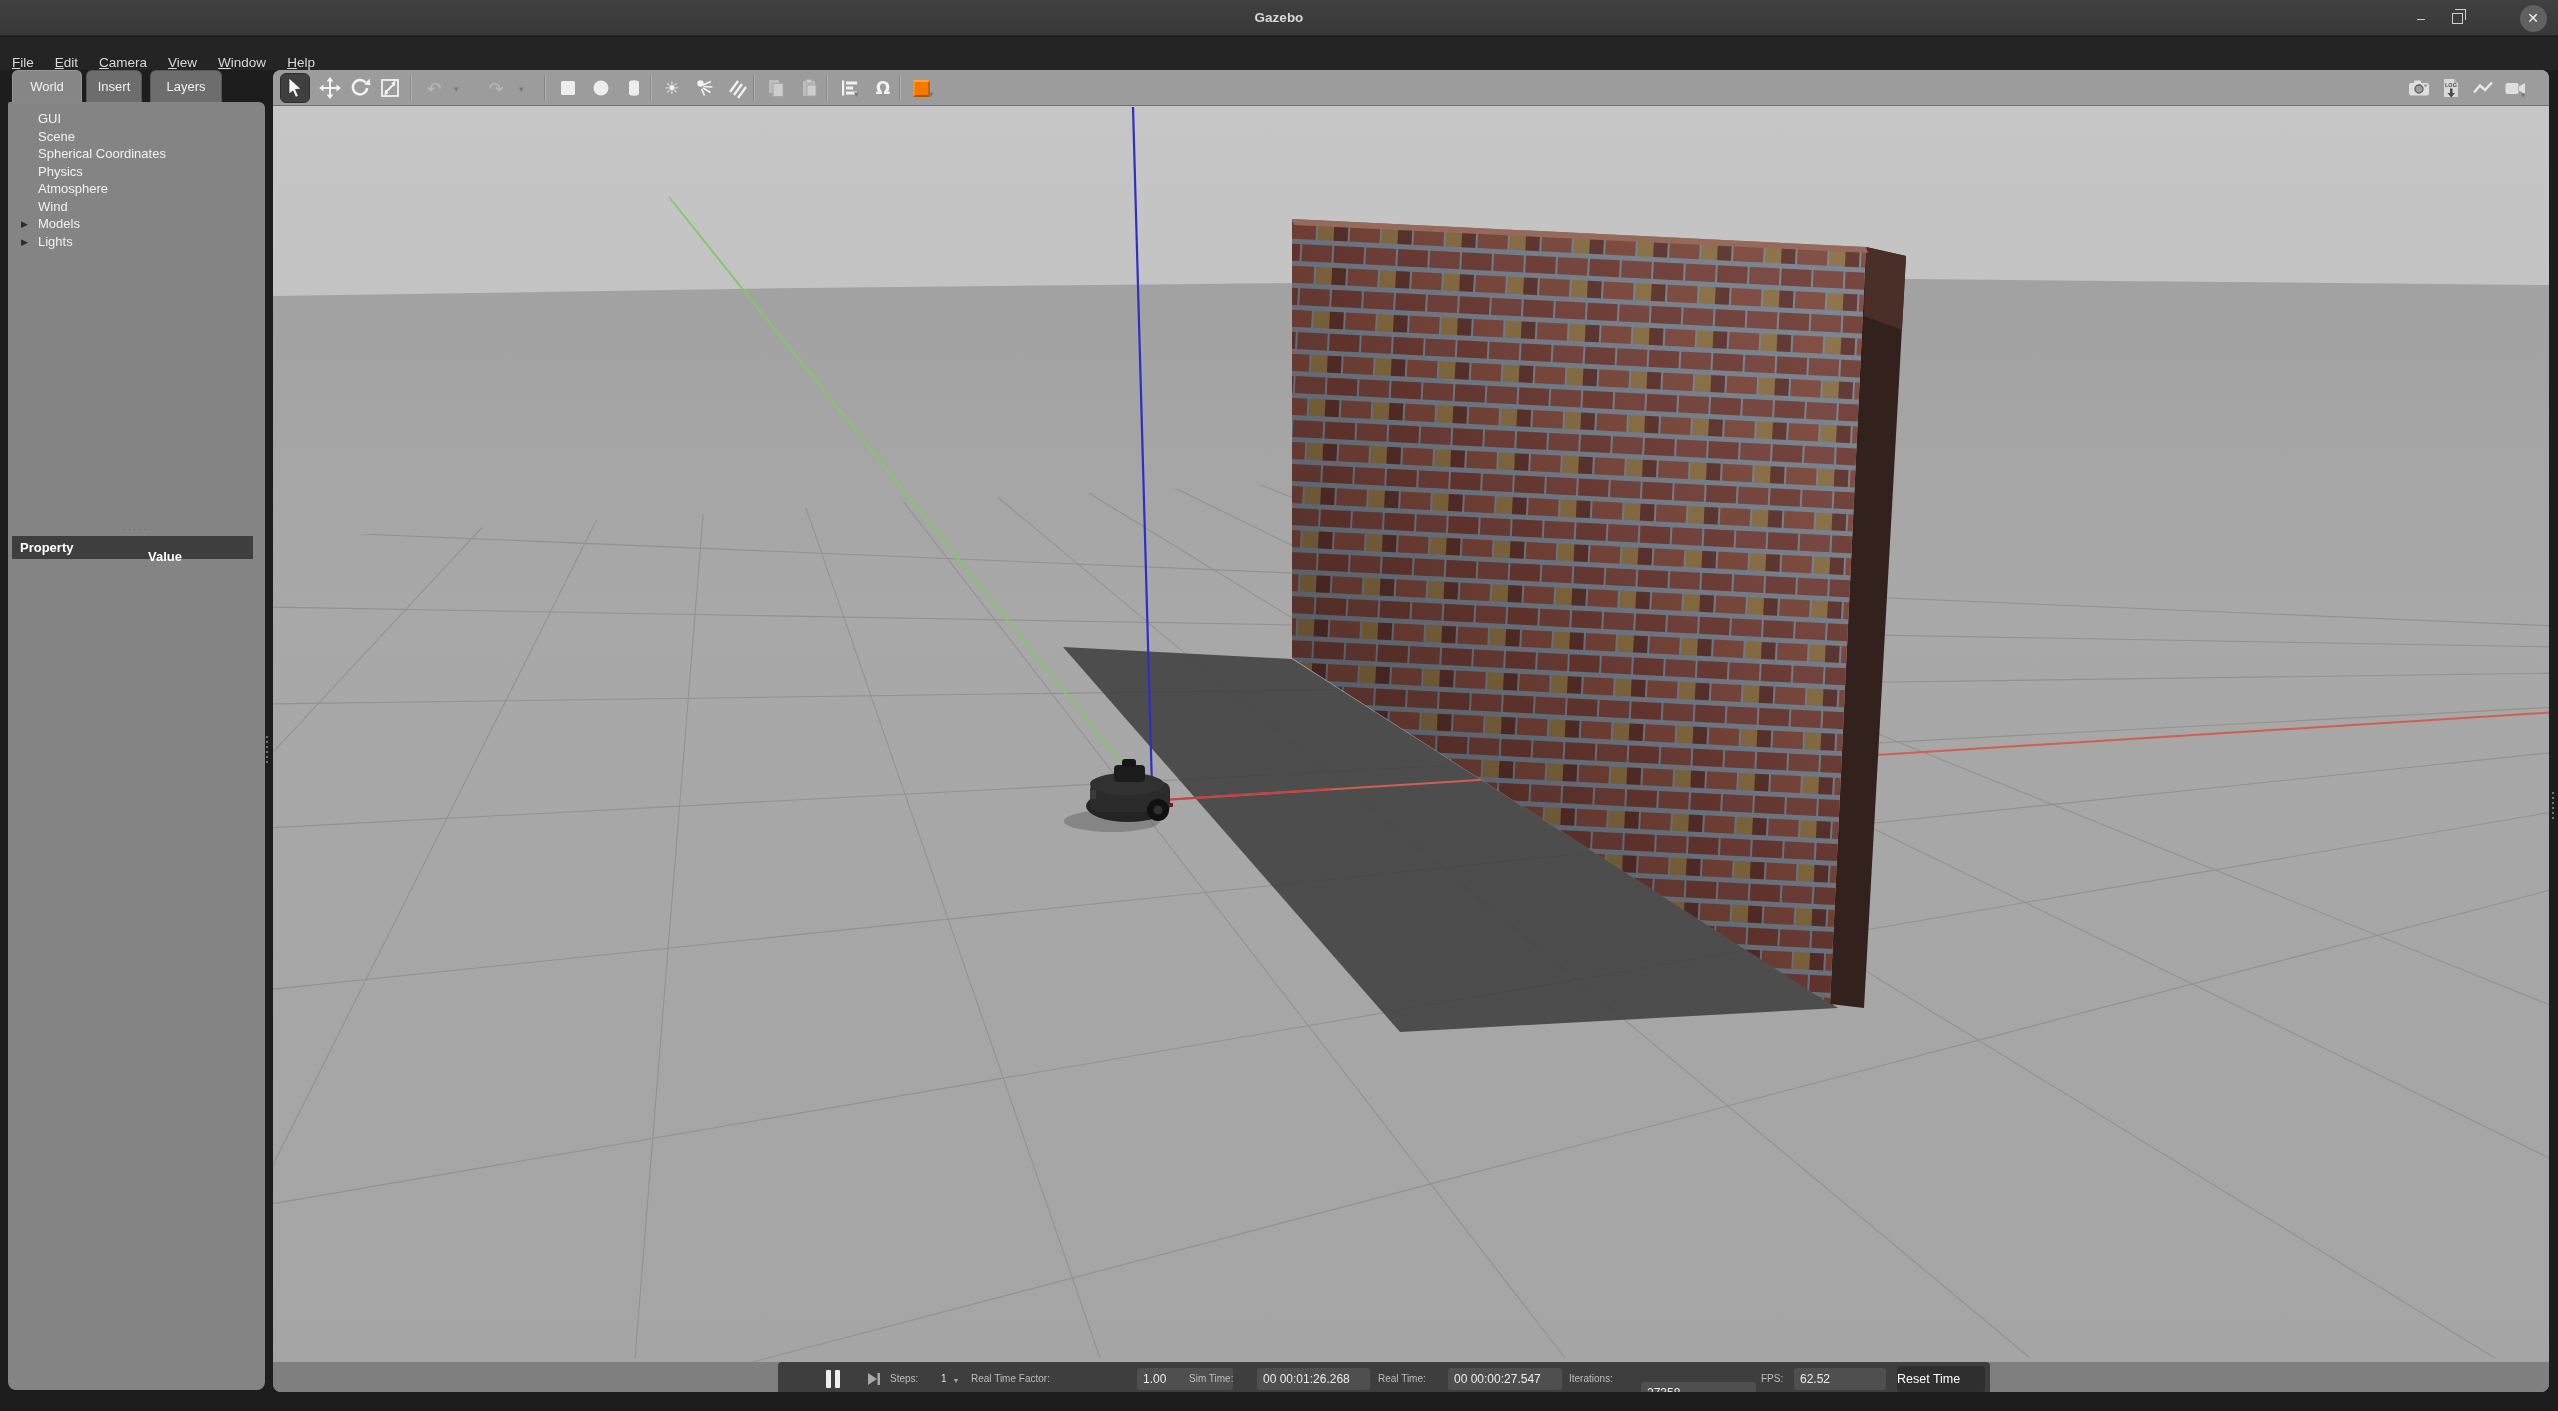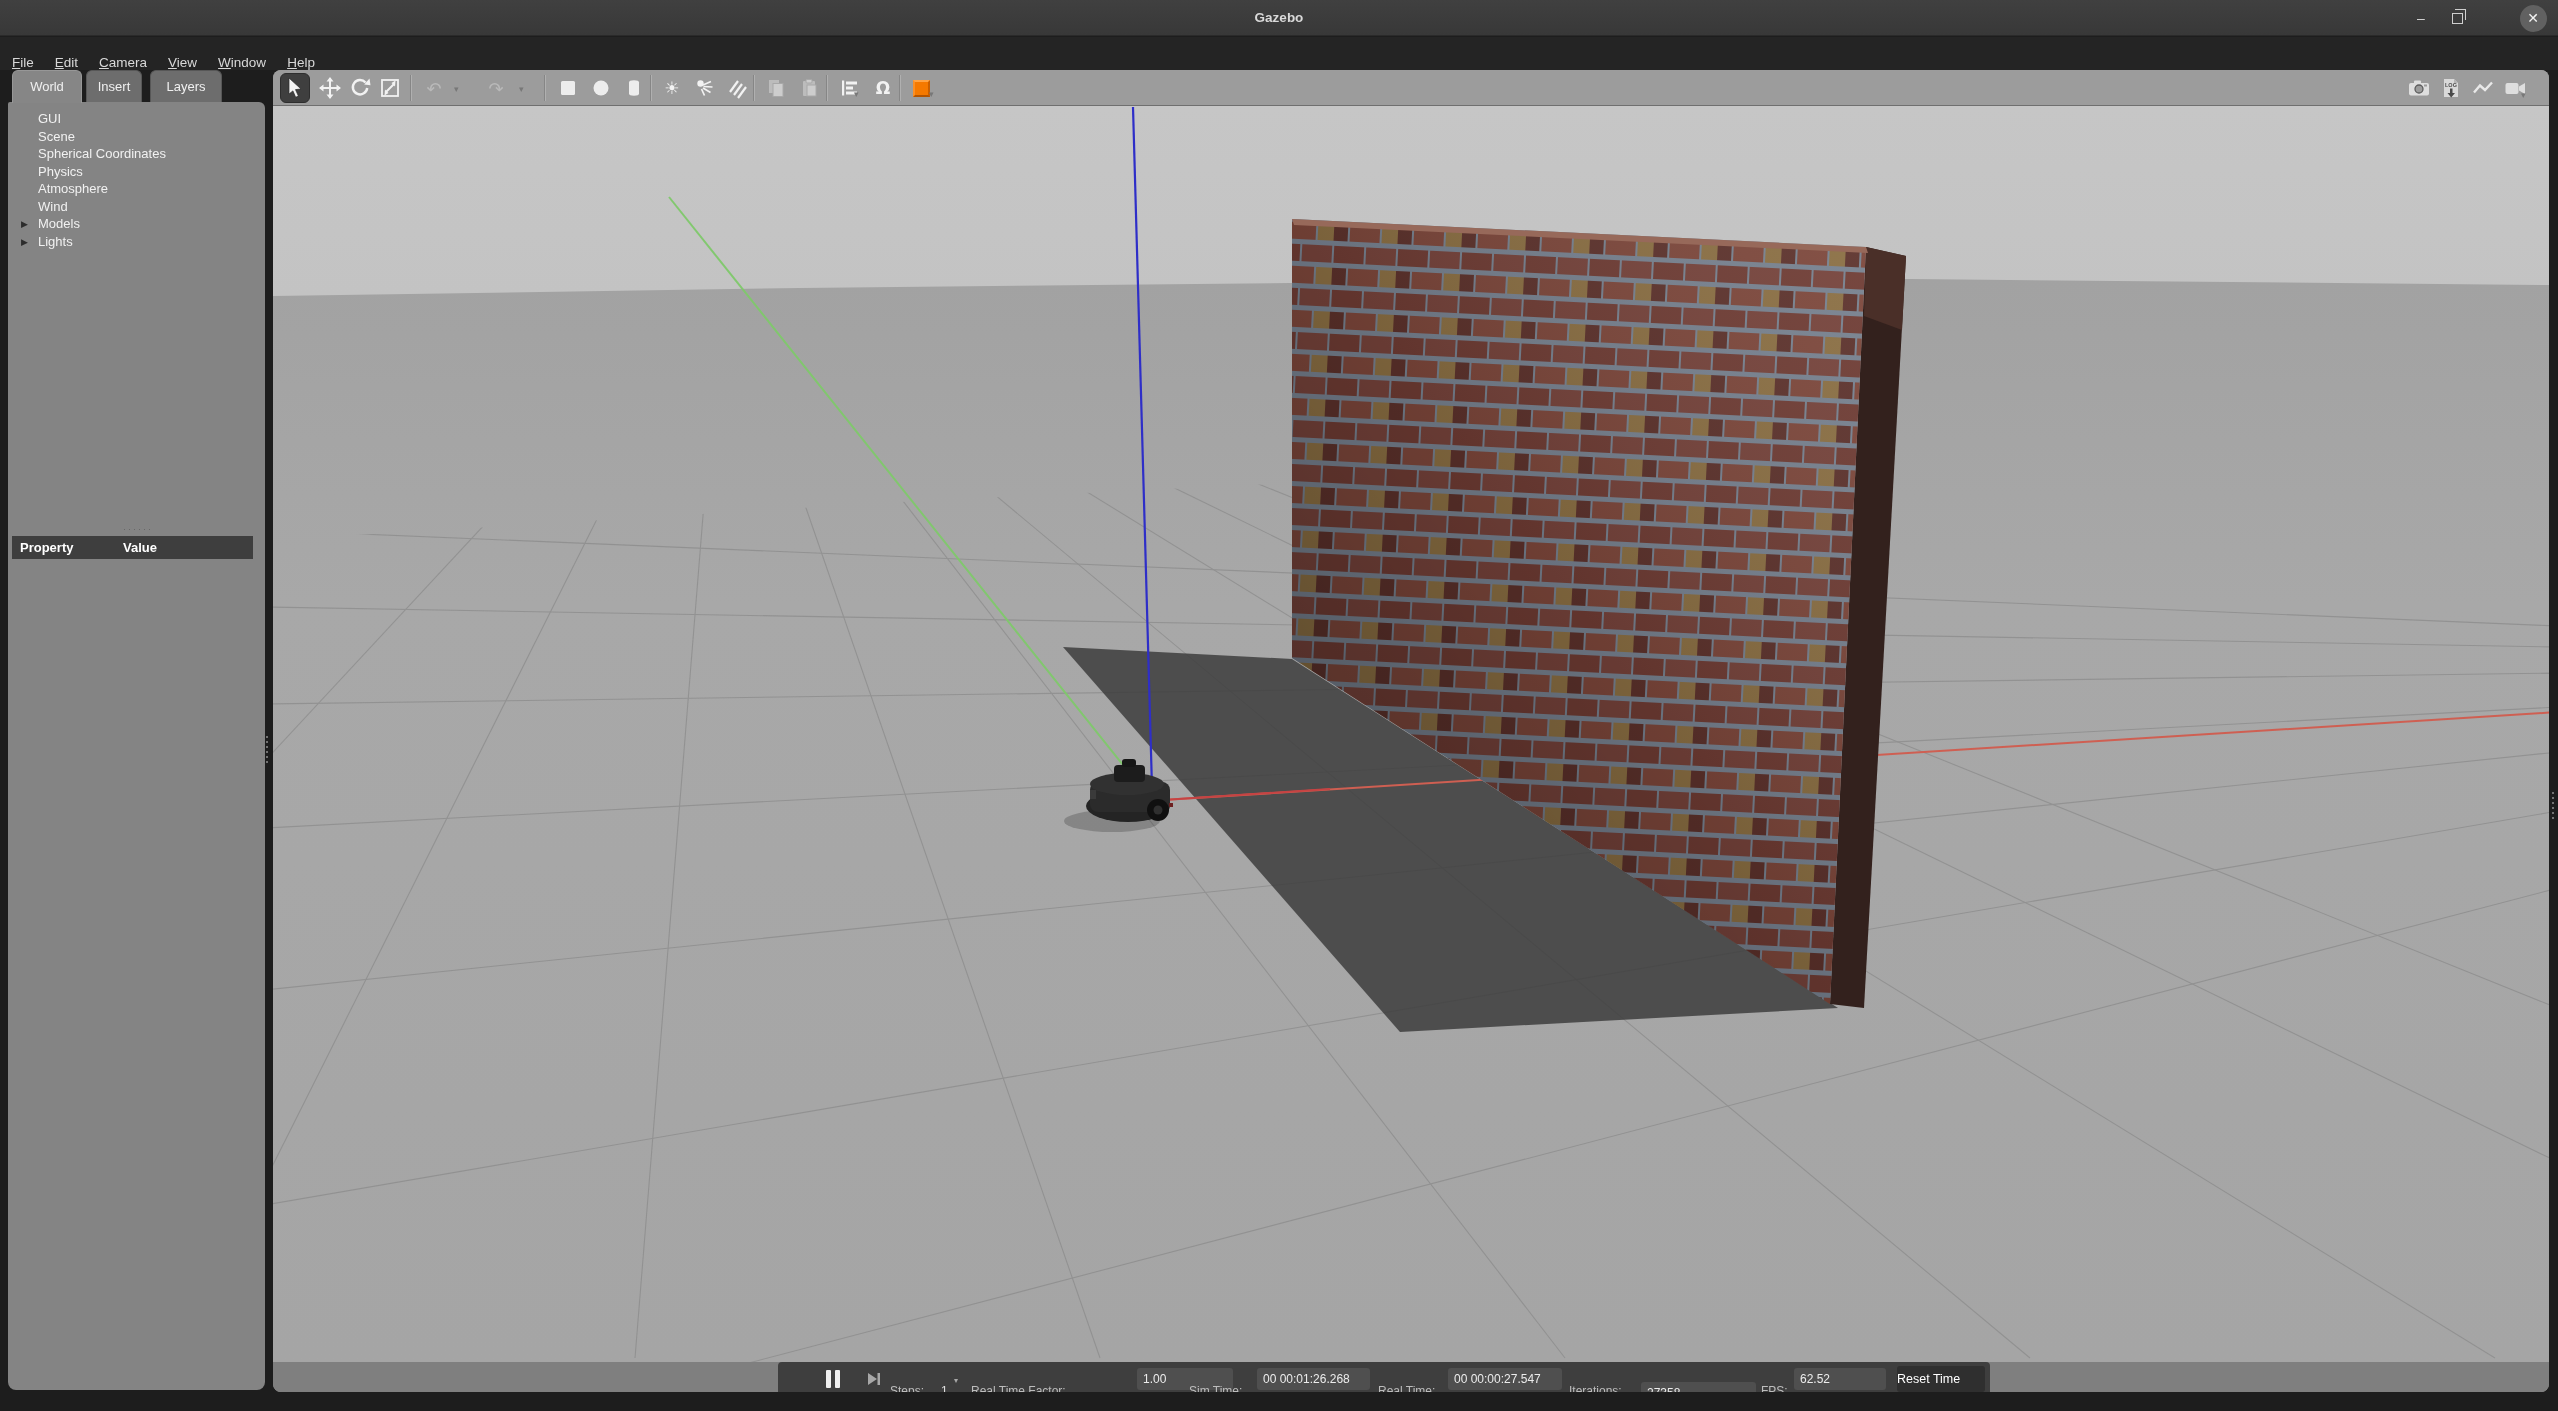--- a/index.html
+++ b/index.html
@@ -39,21 +39,21 @@
     background:#848484; border-radius:2px 6px 8px 8px; z-index:2; }
   .tree { position:absolute; left:0; top:8px; right:0; }
   .tree-item { position:relative; height:17.5px; line-height:17.5px; padding-left:30px;
     color:#f1f1f1; font-size:13px; white-space:nowrap; }
   .expand-arrow { position:absolute; left:13px; top:1px; font-size:9px; color:#2c2c2c; }
   .splitter-dots { position:absolute; left:95px; top:424px; width:70px; text-align:center;
     color:#636363; font-size:9px; letter-spacing:2px; line-height:6px; }
   .prop-header { position:absolute; left:4px; top:434px; width:241px; height:23px;
     background:#3e3e3e; color:#ffffff; font-weight:bold; font-size:13px; line-height:23px; }
   .prop-header .col-prop { position:absolute; left:8px; }
-  .prop-header .col-val  { position:absolute; left:111px; }
+  .prop-header .col-val  { position:absolute; left:136px;margin-top:9px; }
   
   .grip { position:absolute; width:4px; display:flex; flex-direction:column; gap:3px; }
   .grip i { width:2px; height:2px; background:#8f8f8f; border-radius:50%; }
   
   .scene { position:absolute; left:273px; top:70px; width:2276px; height:1322px;
     border-radius:8px; overflow:hidden; background:#9c9c9c; }
   .toolbar { position:absolute; left:0; top:0; width:2276px; height:36px;
     background:#9c9c9c; border-bottom:1px solid #6f6f6f; }
   .tool { position:absolute; top:3px; width:30px; height:30px; display:flex;
     align-items:center; justify-content:center; color:#f2f2f2; }
@@ -65,21 +65,21 @@
   .ddarrow { position:absolute; top:14px; font-size:9px; color:#787878; }
   .cube-swatch { width:17px; height:17px; background:#f57900;
     border-top:2px solid #ffa445; border-left:2px solid #fb8f24;
     border-right:2px solid #c95f00; border-bottom:2px solid #b35400; }
   .viewport { position:absolute; left:0; top:36px; width:2276px; height:1256px; }
   
   .statusbar { position:absolute; left:0; top:1292px; width:2276px; height:34px;
     background:#7f7f7f; border-radius:0 0 8px 8px; }
   .timepanel { position:absolute; left:505px; top:0; width:1212px; height:34px;
     background:#3e3e3e; border-radius:4px; }
-  .sb-label { position:absolute; top:12px; height:34px; line-height:34px; color:#bdbdbd; font-size:12px; }
+  .sb-label { position:absolute; top:0; height:34px; line-height:34px; color:#bdbdbd; font-size:10px; }
   .sb-field { position:absolute; top:6px; height:22px; background:#4f4f4f; border-radius:3px;
     color:#ececec; font-size:12px; line-height:22px; padding-left:6px; white-space:nowrap; overflow:hidden; }
   .pause-icon { position:absolute; left:48px; top:8px; width:16px; height:18px; display:flex; gap:4px; }
   .pause-icon i { width:5px; height:18px; background:#efefef; border-radius:1px; }
   .step-icon { position:absolute; left:88px; top:9px; width:16px; height:16px; }
   .reset-btn { position:absolute; left:1119px; top:4px; width:88px; height:26px;
     background:#2f2f2f; border-radius:3px; color:#ffffff; font-size:12.5px;
     line-height:26px; }
   .spin-arrow { position:absolute; font-size:8px; color:#a8a8a8; top:14px; }
 </style>

